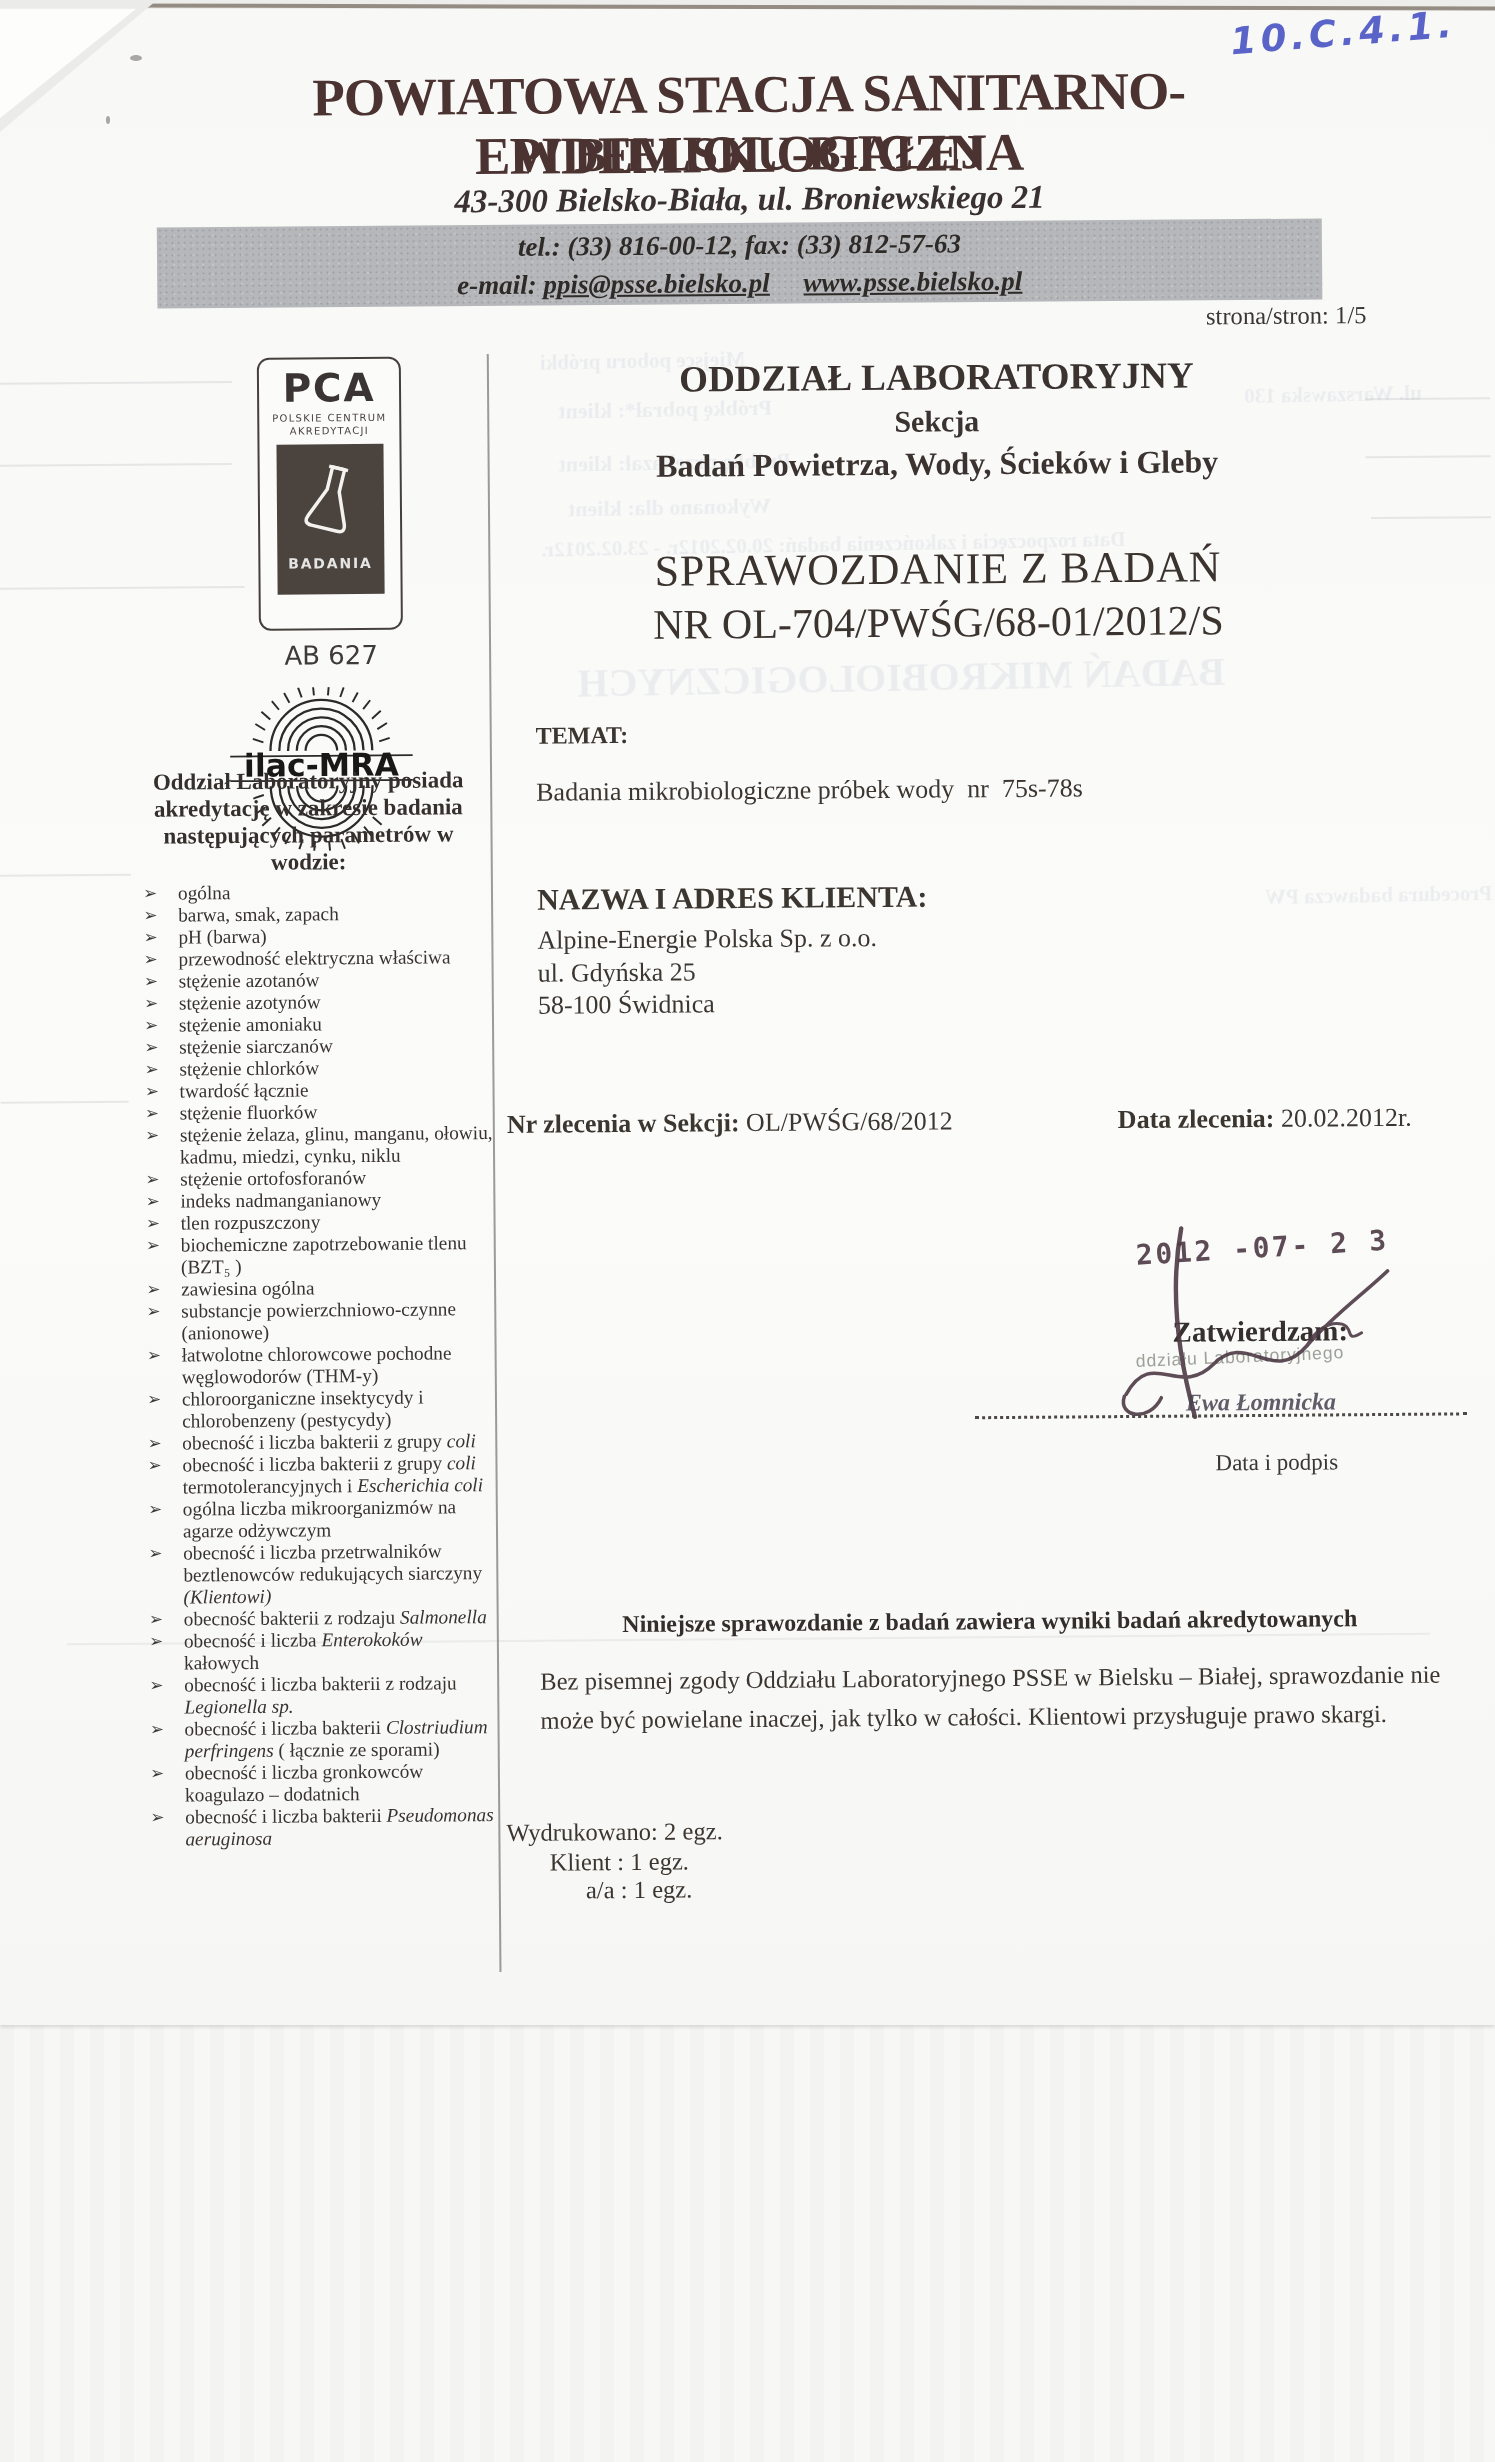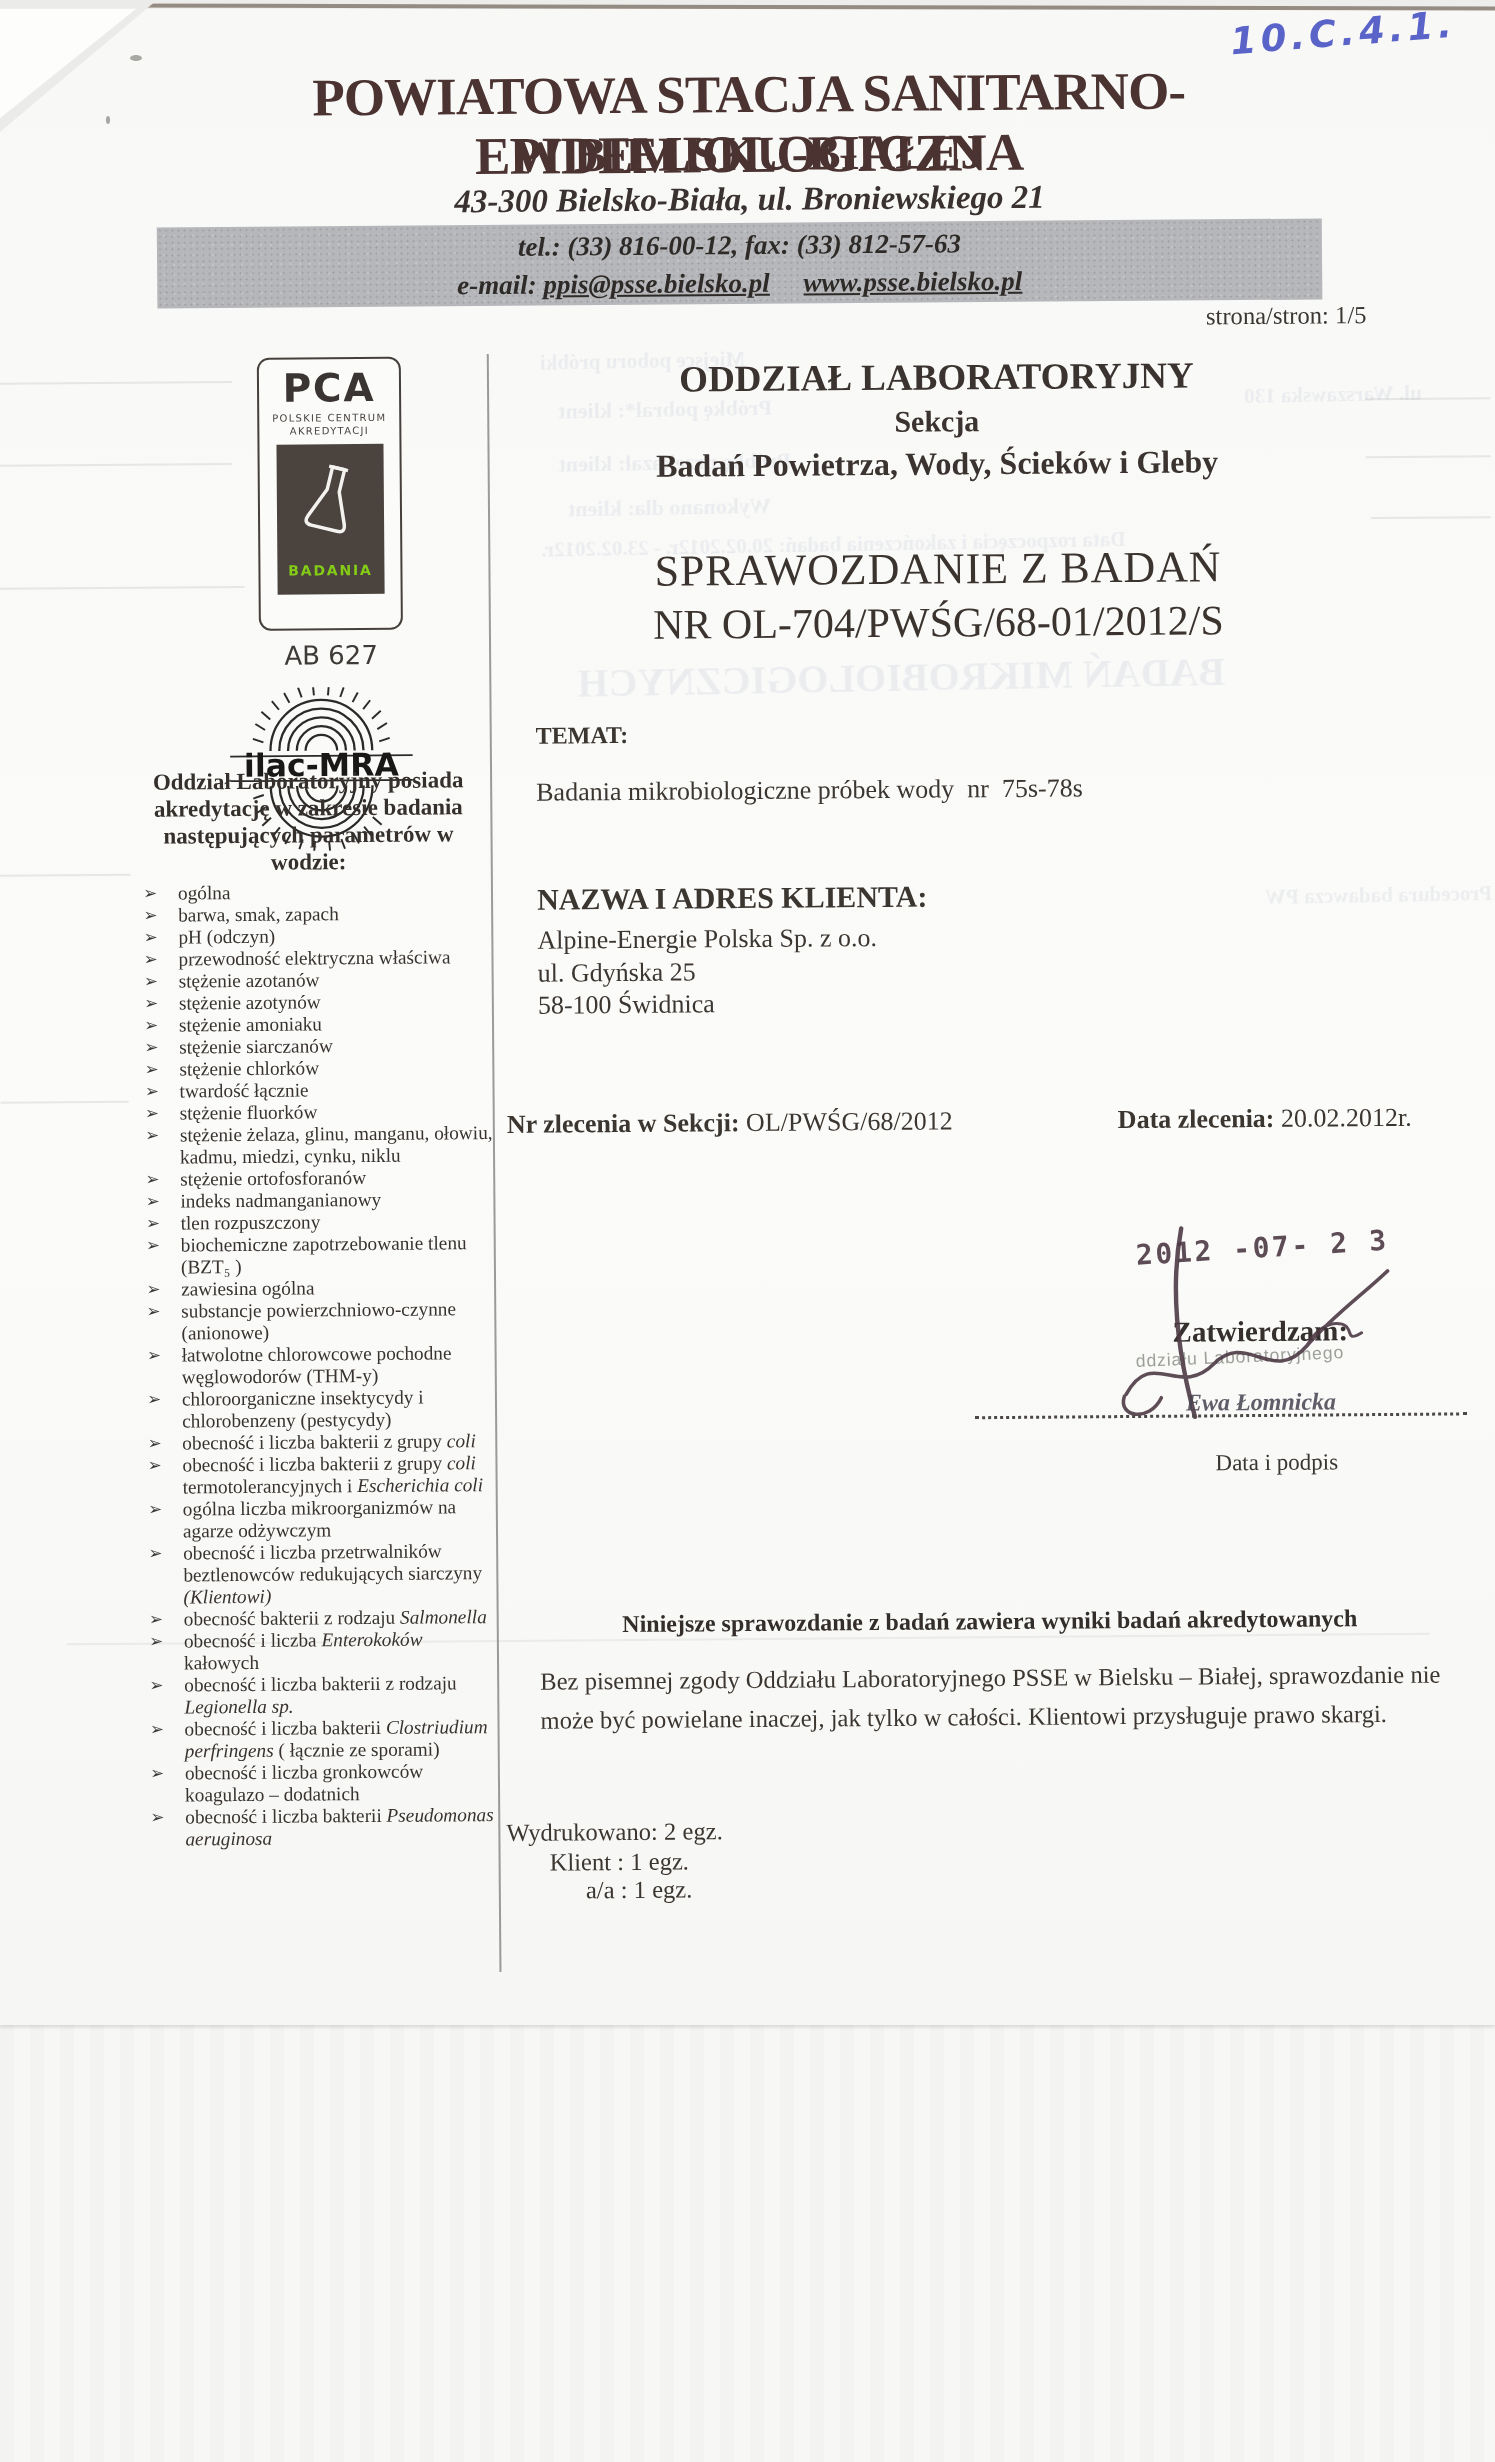--- a/index.html
+++ b/index.html
@@ -48,21 +48,21 @@
   .link-ul{text-decoration:underline;}
   .pageind{left:1117px;top:297px;width:255px;font-size:24.6px;text-align:right;color:#3a3631;}
 
   
   .pca-box{left:262px;top:345px;width:144px;height:273px;border:2.6px solid #45403c;border-radius:12.3px;
     text-align:center;padding-top:8.8px;background:#fbfbfa;}
   .pca-word{font-family:"DejaVu Sans",sans-serif;font-weight:bold;font-size:39px;color:#3a3533;letter-spacing:1.8px;line-height:40px;}
   .pca-sub{font-family:"DejaVu Sans",sans-serif;font-size:10px;color:#4a4440;letter-spacing:1.3px;line-height:13px;margin-top:3.5px;}
   .pca-square{width:107px;height:150px;background:#4a433e;margin:7px auto 0;position:relative;}
   .pca-flask{position:absolute;left:24.6px;top:16px;}
-  .pca-badania{position:absolute;left:0;bottom:16px;width:100%;color:#84cc16;
+  .pca-badania{position:absolute;left:0;bottom:23px;width:100%;color:#e5e5e5;
     font-family:"DejaVu Sans",sans-serif;font-weight:bold;font-size:14px;letter-spacing:1.8px;}
   .ab-num{left:262px;top:628px;width:144px;text-align:center;font-family:"DejaVu Sans",sans-serif;
     font-size:26px;color:#3e3a37;}
   .ilac{left:227px;top:675px;}
 
   
   .divider{left:492px;top:343px;width:1.8px;height:1618px;background:#8a8a8a;opacity:.85;}
 
   
   .side-intro{left:132px;top:755px;width:356px;font-size:23px;font-weight:bold;line-height:27px;color:#35302c;}
@@ -233,21 +233,21 @@
           <text x="110" y="101" text-anchor="middle" font-family="DejaVu Sans, sans-serif" font-size="36" font-weight="bold" fill="#191817">ilac-MRA</text>
         </svg>
       </div>
 
       <div class="abs divider"></div>
 
       <div class="abs side-intro center">Oddział Laboratoryjny posiada akredytację w zakresie badania następujących parametrów w wodzie:</div>
       <ul class="abs param-list">
           <li><span class="arrow">➢</span><span>ogólna</span></li>
           <li><span class="arrow">➢</span><span>barwa, smak, zapach</span></li>
-          <li><span class="arrow">➢</span><span>pH (odczyn)</span></li>
+          <li><span class="arrow">➢</span><span>pH (barwa)</span></li>
           <li><span class="arrow">➢</span><span>przewodność elektryczna właściwa</span></li>
           <li><span class="arrow">➢</span><span>stężenie azotanów</span></li>
           <li><span class="arrow">➢</span><span>stężenie azotynów</span></li>
           <li><span class="arrow">➢</span><span>stężenie amoniaku</span></li>
           <li><span class="arrow">➢</span><span>stężenie siarczanów</span></li>
           <li><span class="arrow">➢</span><span>stężenie chlorków</span></li>
           <li><span class="arrow">➢</span><span>twardość łącznie</span></li>
           <li><span class="arrow">➢</span><span>stężenie fluorków</span></li>
           <li><span class="arrow">➢</span><span>stężenie żelaza, glinu, manganu, ołowiu, kadmu, miedzi, cynku, niklu</span></li>
           <li><span class="arrow">➢</span><span>stężenie ortofosforanów</span></li>

